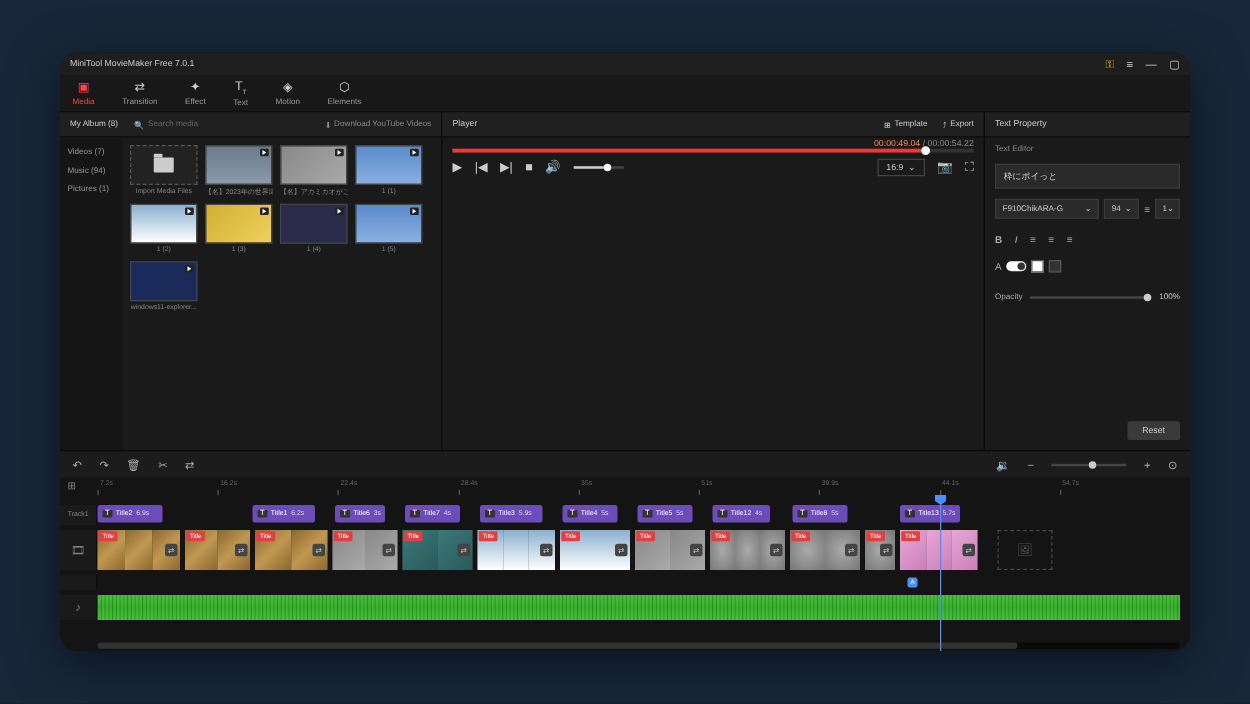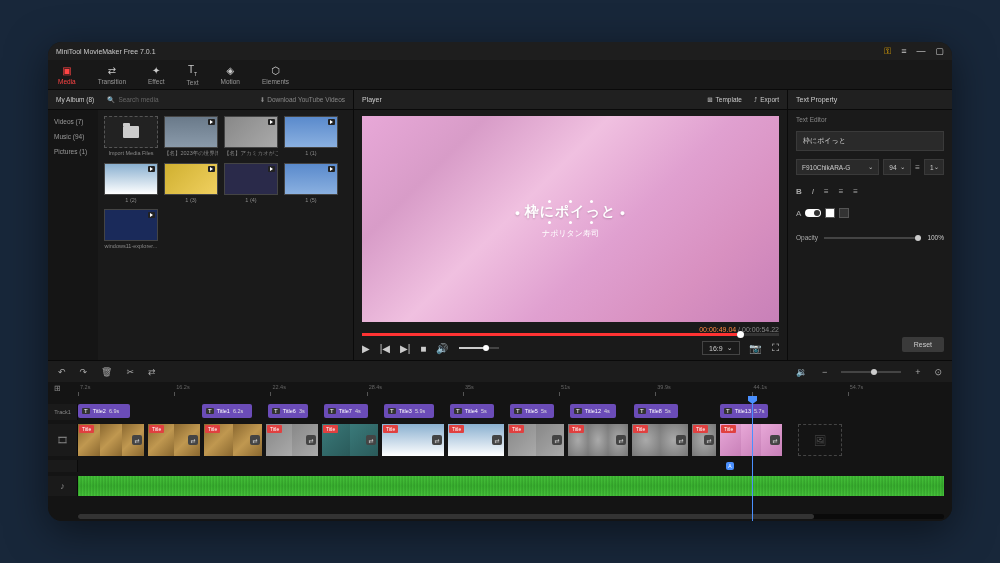--- a/index.html
+++ b/index.html
@@ -270,36 +270,20 @@
           <div class="player-action">
             <span>⊞</span>
             <span>Template</span>
           </div>
           <div class="player-action">
             <span>⤴</span>
             <span>Export</span>
           </div>
         </div>
       </div>
-      <div class="player-video">
-        <div class="vid-dots">
-            <span></span>
-            <span></span>
-            <span></span>
-          </div>
-        <div class="vid-title">
-          <span style="font-size:9px">●&nbsp;</span><span>枠にポイっと</span><span style="font-size:9px">&nbsp;●</span>
-        </div>
-        <div class="vid-dots">
-            <span></span>
-            <span></span>
-            <span></span>
-          </div>
-        <div class="vid-subtitle">ナポリタン寿司</div>
-      </div>
       <div class="player-time-row">
         <div class="player-time">
           <span class="cur">00:00:49.04</span> / <span>00:00:54.22</span>
         </div>
       </div>
       <div class="player-progress">
         <div class="player-progress-fill"></div>
         <div class="player-progress-knob"></div>
       </div>
       <div class="player-controls">

